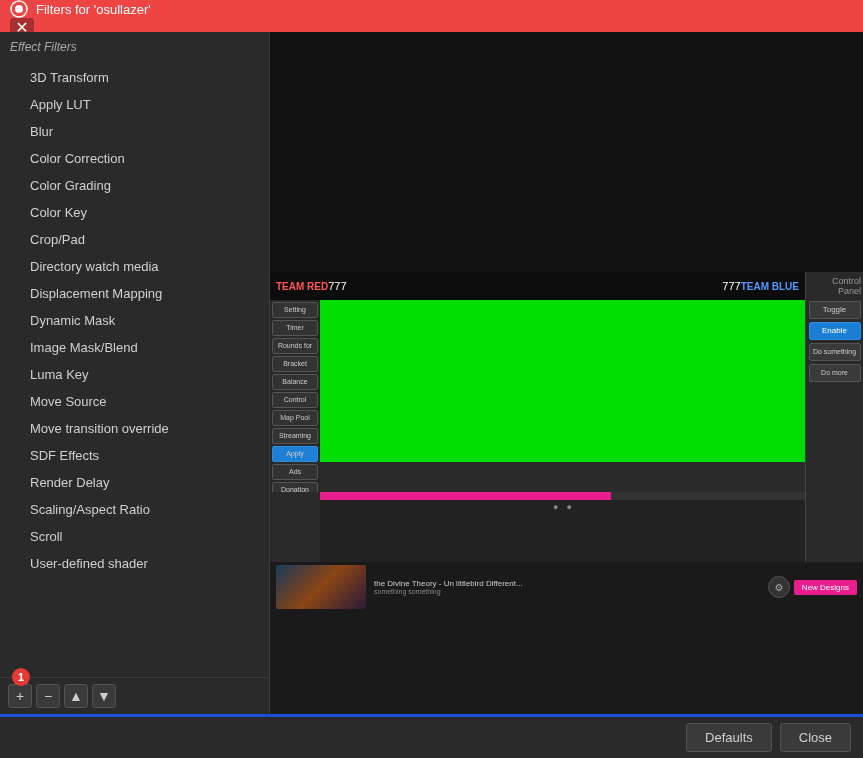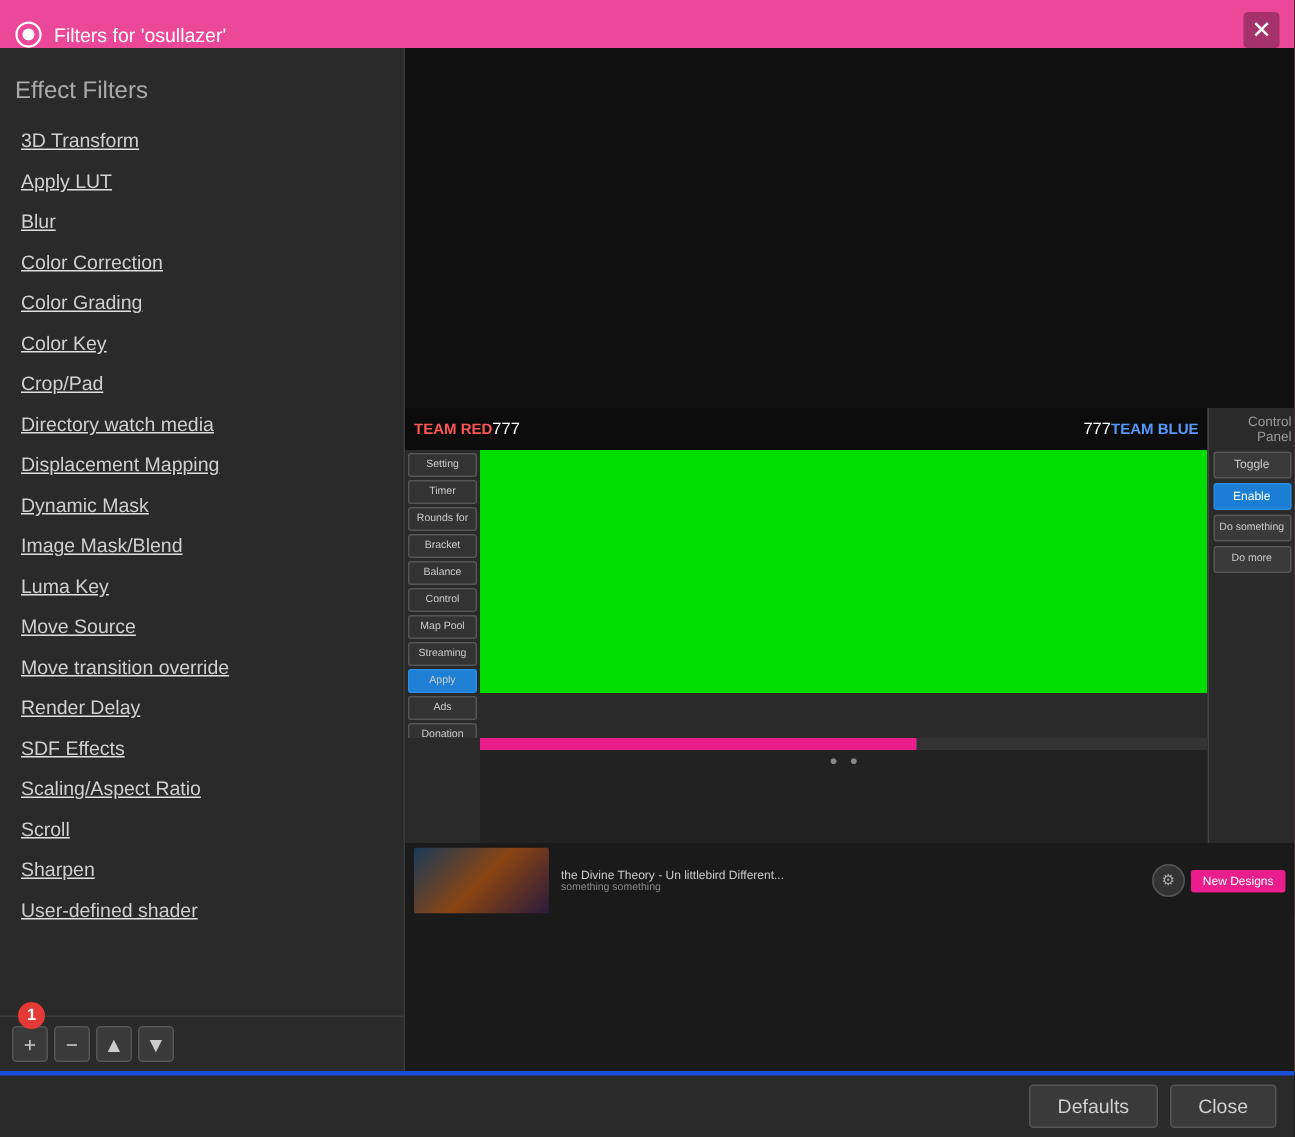--- a/index.html
+++ b/index.html
@@ -8,26 +8,27 @@
       height: 758px;
       background: #1a1a1a;
       font-family: 'Segoe UI', Arial, sans-serif;
       font-size: 13px;
       color: #e0e0e0;
       overflow: hidden;
     }
 
     
     .title-bar {
-      background: #ec4899;
+      background: #ef4444;
       height: 32px;
       display: flex;
-      align-items: flex-end;
+      align-items: flex-start;
       padding: 0 10px;
       justify-content: space-between;
+      flex-direction: column;
     }
     .title-bar-left {
       display: flex;
       align-items: center;
       gap: 8px;
     }
     .title-bar-icon {
       width: 18px;
       height: 18px;
     }
@@ -58,46 +59,46 @@
 
     
     .left-panel {
       width: 270px;
       background: #2a2a2a;
       display: flex;
       flex-direction: column;
       border-right: 1px solid #3a3a3a;
     }
     .panel-label {
-      padding: 20px 10px 6px 10px;
+      padding: 8px 10px 6px 10px;
       color: #aaa;
-      font-size: 16px;
+      font-size: 12px;
+      font-style: italic;
     }
     .filter-list {
       flex: 1;
       overflow-y: auto;
-      padding: 4px 0;
-      text-decoration: underline;
+      padding: 4px 16px;
     }
     .filter-item {
       padding: 6px 14px;
       cursor: pointer;
       color: #d0d0d0;
       font-size: 13px;
       white-space: nowrap;
     }
     .filter-item.selected {
       background: #1e7fd4;
       color: white;
     }
 
     
     .right-panel {
       flex: 1;
-      background: #fca5a5;
+      background: #7f1d1d;
       position: relative;
       overflow: hidden;
     }
 
     
     .obs-content {
       width: 100%;
       height: 100%;
       background: #1a1a1a;
       position: relative;
@@ -412,33 +413,30 @@
       <div class="filter-item">
         <span>Luma Key</span>
       </div>
       <div class="filter-item">
         <span>Move Source</span>
       </div>
       <div class="filter-item">
         <span>Move transition override</span>
       </div>
       <div class="filter-item">
+        <span>SDF Effects</span>
+      </div>
+      <div class="filter-item">
         <span>Render Delay</span>
       </div>
       <div class="filter-item">
-        <span>SDF Effects</span>
-      </div>
-      <div class="filter-item">
         <span>Scaling/Aspect Ratio</span>
       </div>
       <div class="filter-item">
         <span>Scroll</span>
-      </div>
-      <div class="filter-item">
-        <span>Sharpen</span>
       </div>
       <div class="filter-item">
         <span>User-defined shader</span>
       </div>
 
     </div>
 
     <div style="position:relative; padding: 6px 8px; border-top: 1px solid #3a3a3a; display:flex; align-items:center; gap:4px;">
       <button class="toolbar-btn">+</button>
       <button class="toolbar-btn">−</button>

